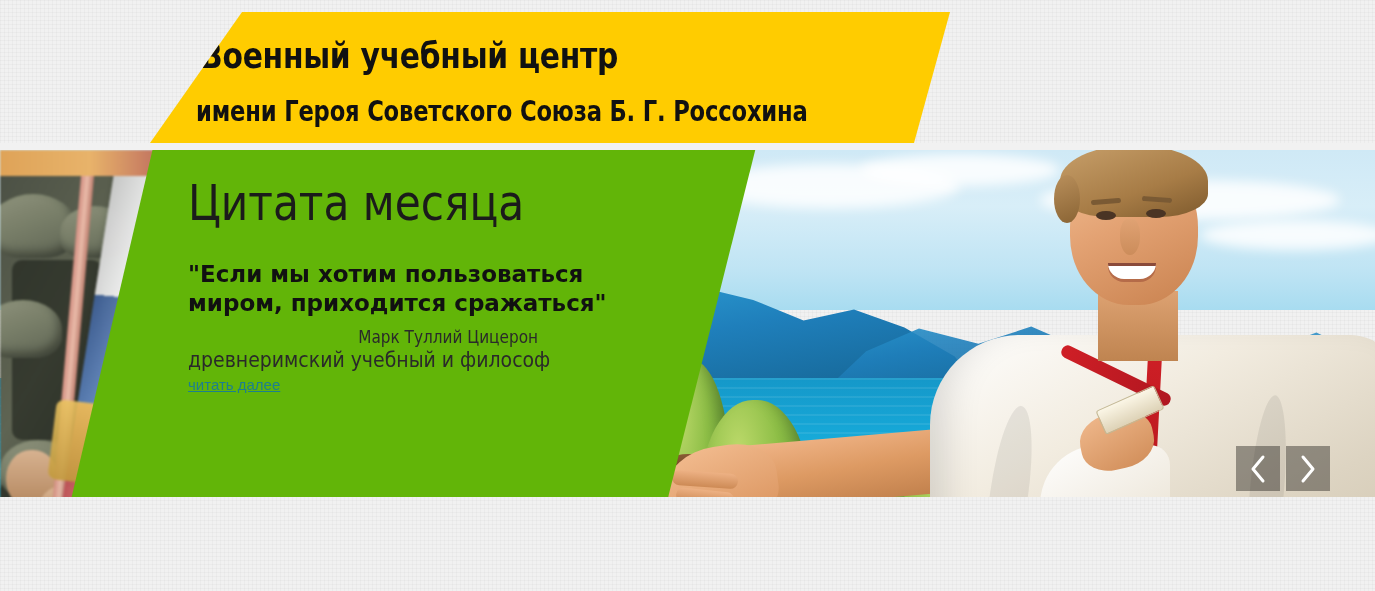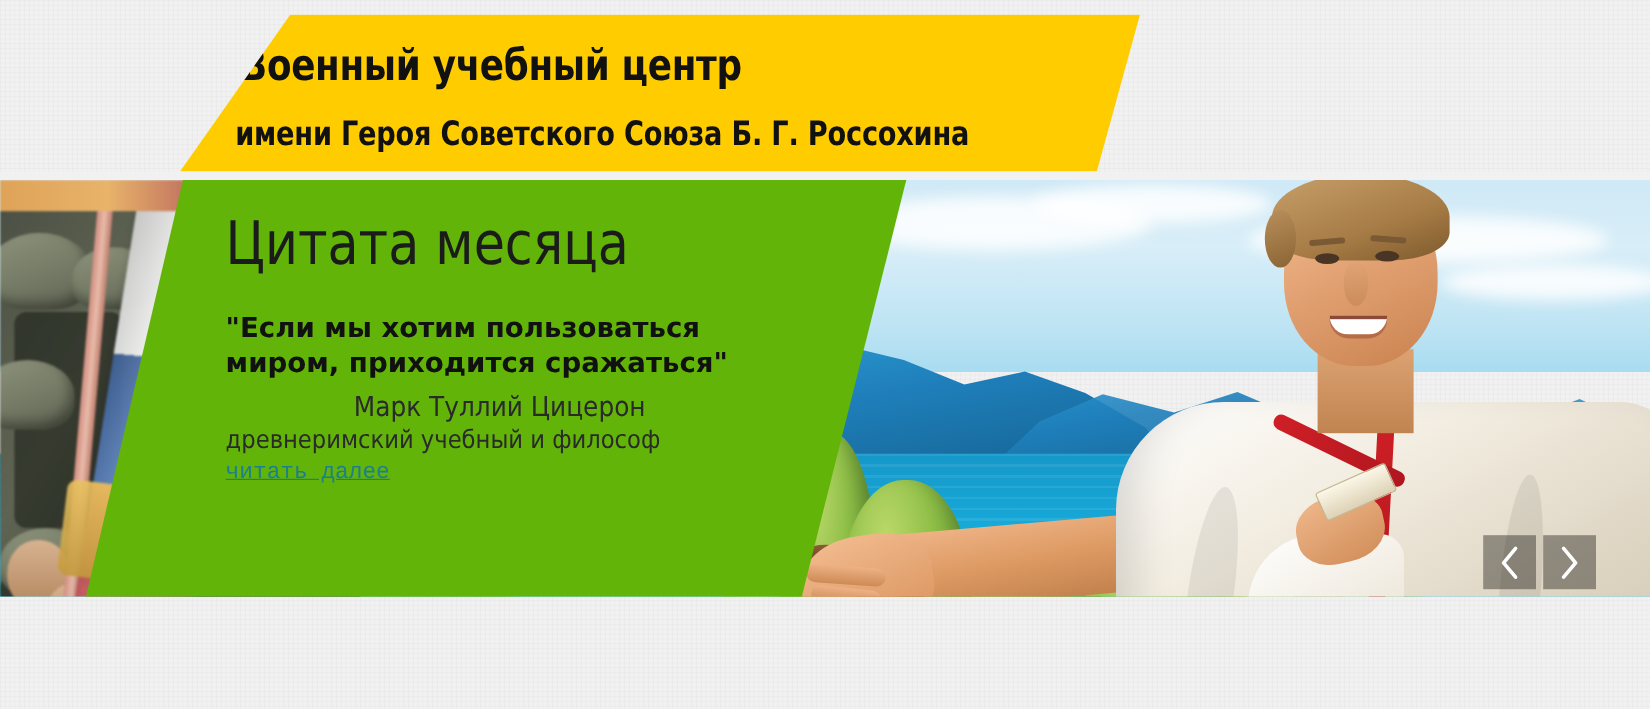--- a/index.html
+++ b/index.html
@@ -312,30 +312,30 @@
   }
   .quote-text{
     margin-top:32px;
     font-family:"DejaVu Sans","Liberation Sans", sans-serif;
     font-weight:700; font-size:23px; color:#111; line-height:1.28;
     width:430px;
   }
   .quote-author{
     margin-top:8px; text-align:right; width:350px;
     font-family:"DejaVu Sans Condensed","Liberation Sans", sans-serif;
-    font-weight:400; font-size:23px; color:#2a2a2a;
+    font-weight:400; font-size:17px; color:#2a2a2a;
   }
   .quote-role{
     font-family:"DejaVu Sans Condensed","Liberation Sans", sans-serif;
     font-weight:400; font-size:21px; color:#2a2a2a; line-height:1.3;
   }
   .quote-link{
     display:inline-block; margin-top:2px;
-    font-family:Liberation Mono, monospace;
-    font-weight:400; font-size:19px; color:#1c7f8f;
+    font-family:Liberation Sans, sans-serif;
+    font-weight:400; font-size:15px; color:#1c7f8f;
     text-decoration:underline; cursor:pointer;
   }
 
   
   .nav-arrows{ position:absolute; right:45px; bottom:6px; display:flex; gap:6px; z-index:9; }
   .nav-btn{
     width:44px; height:45px; background:rgba(30,28,24,0.42);
     display:flex; align-items:center; justify-content:center; cursor:pointer;
   }
   .nav-btn svg{ display:block; }

